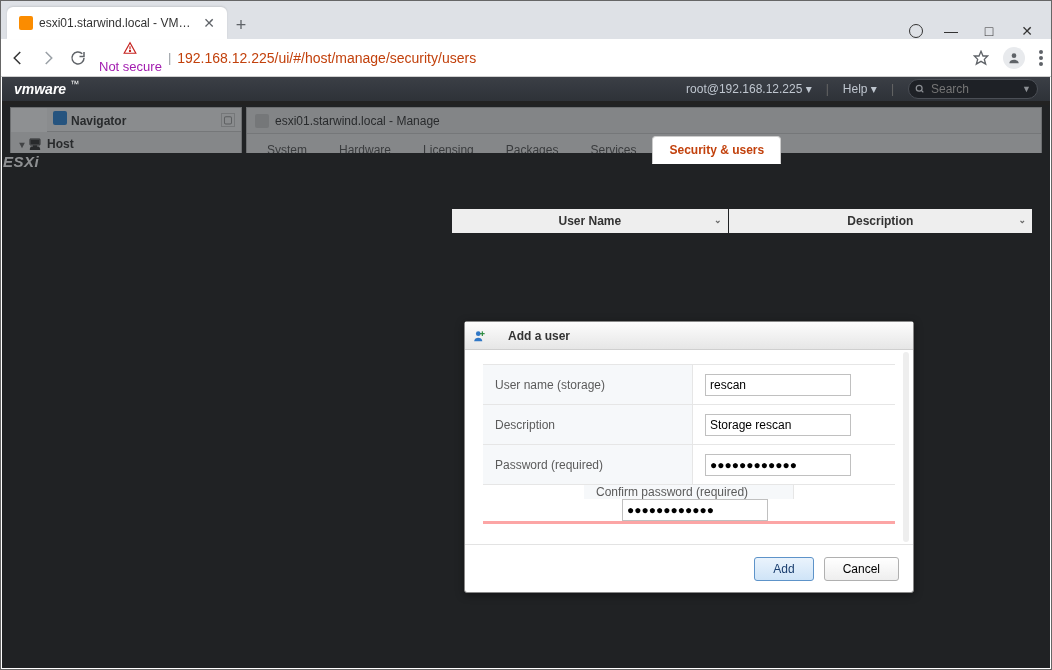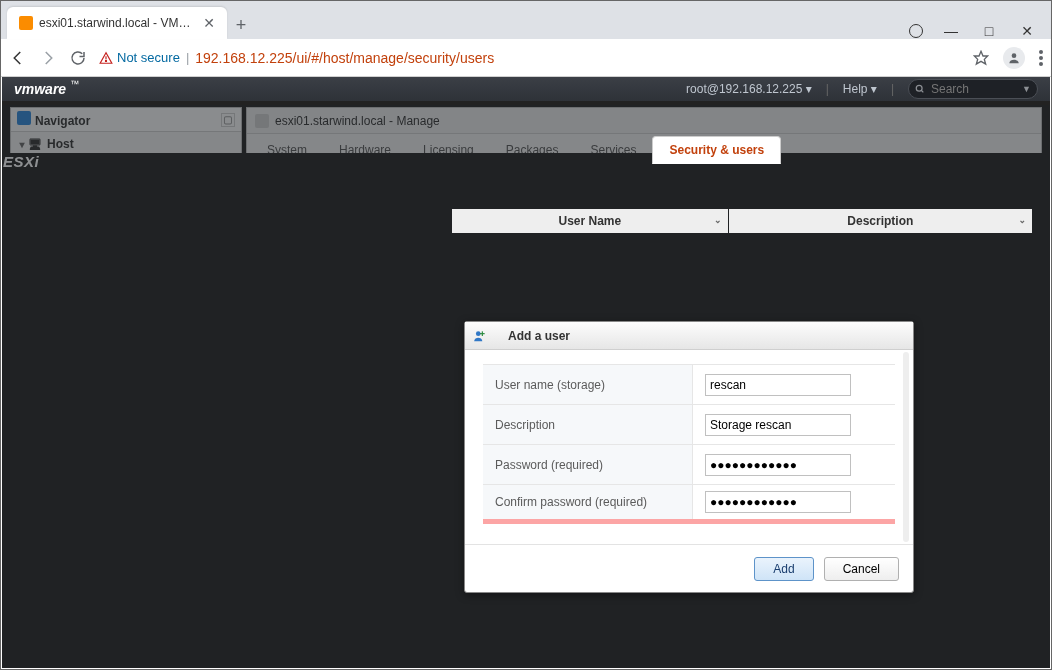--- a/index.html
+++ b/index.html
@@ -14,40 +14,40 @@
   .tab .close { color:#5f6368; font-size:14px; }
   .newtab { width:28px; height:28px; display:flex; align-items:center; justify-content:center; color:#5f6368; font-size:18px;}
   .winctrls { margin-left:auto; display:flex; align-items:center; gap:18px; padding-right:8px; color:#333; font-size:14px;}
   .winctrls .dot { width:14px; height:14px; border:1px solid #333; border-radius:50%;}
   .winctrls span { width:20px; text-align:center;}
 
   .addrbar { height:38px; background:#fff; border-bottom:1px solid #d0d0d0; display:flex; align-items:center; padding:0 8px; gap:12px; }
   .addrbar .nav { color:#5f6368; }
   .addrbar .arrow-left { color:#333; }
   .addrbar .url-region { flex:1; display:flex; align-items:center; gap:6px; }
-  .not-secure { color:#0369a1; font-size:13px; display:flex; align-items:center; gap:4px;}
+  .not-secure { color:#a21caf; font-size:13px; display:flex; align-items:center; gap:4px;flex-direction:column;}
   .url-sep { color:#9aa0a6; }
   .url { color:#c2410c; font-size:14px;}
   .right-icons { display:flex; align-items:center; gap:14px; color:#5f6368; }
   .right-icons .profile { width:22px; height:22px; border-radius:50%; background:#e8eaed; display:flex; align-items:center; justify-content:center; color:#5f6368;}
 
   
   .esxi { position:absolute; left:1px; right:1px; top:76px; bottom:1px; background:#222; }
   .top-strip { height:24px; background:linear-gradient(#3b3f46,#2e3238); display:flex; align-items:center; padding:0 12px; color:#fff; }
   .brand { display:flex; align-items:center; gap:4px; font-style:italic;}
   .brand .vmware { font-weight:bold; font-size:14px;}
   .brand .esxi { font-size:15px; font-weight:bold; letter-spacing:.5px;}
   .top-right { margin-left:auto; display:flex; align-items:center; gap:14px; color:#bfc6cf; font-size:12px;}
   .top-right .sep { color:#666;}
   .global-search { background:#1e2126; border:1px solid #4b4f56; height:20px; border-radius:10px; width:130px; display:flex; align-items:center; padding:0 6px; gap:4px; color:#8c8f94;}
   .global-search input { border:none; background:transparent; width:80px; color:#8c8f94; font-size:12px; outline:none;}
 
   .workarea { display:flex; height:calc(100% - 28px - 28px); }
   .sidebar { width:232px; background:#fff; border:1px solid #bbb; margin:6px 4px 4px 8px; }
-  .side-title { display:flex; align-items:center; justify-content:space-between; height:24px; padding:0 6px; border-bottom:1px solid #ccc; font-size:12px; font-weight:bold; background:#f7f7f7; }
+  .side-title { display:flex; align-items:center; justify-content:space-between; height:24px; padding:0 6px; border-bottom:1px solid #ccc; font-size:12px; font-weight:bold; background:#f7f7f7;margin-left:36px; }
   .side-title .icn { width:14px; height:14px; background:#2f87d8; border-radius:2px; margin-right:4px; display:inline-block;}
   .side-title-right { color:#9a9a9a; width:14px; height:14px; border:1px solid #ccc; display:flex; align-items:center; justify-content:center; font-size:10px;}
   .tree { padding:0; }
   .tree-row { display:flex; align-items:center; height:24px; padding:0 6px; color:#333; font-size:12px; cursor:pointer;}
   .tree-row.sel { background:#1c3f5e !important; color:#fff;}
   .tree-row .ind { width:12px; display:inline-block;}
   .tree-row .arrow { width:10px; color:#666; font-size:10px; text-align:center;}
   .tree-row .arrow.down::before { content:"▾"; }
   .tree-row .arrow.right::before { content:"▸"; }
   .tree-row .ic { width:16px; height:14px; margin-right:4px; display:flex; align-items:center; justify-content:center; font-size:11px;}
@@ -83,21 +83,21 @@
   .taskbar .ic { width:14px; height:14px; border:1px solid #8aa; background:#cfe9e9; border-radius:2px;}
   .taskbar .chev { margin-left:auto; color:#666;}
 
   
   .overlay { position:absolute; left:0; right:0; top:28px; bottom:0; background:rgba(30,33,38,.5);}
   .dialog { position:absolute; left:462px; top:244px; width:450px; background:#fff; border:1px solid #888; border-radius:3px; box-shadow:0 2px 8px rgba(0,0,0,.4);}
   .dialog-title { height:28px; background:linear-gradient(#fdfdfd,#e6e6e6); border-bottom:1px solid #cfcfcf; display:flex; align-items:center; padding:0 8px; gap:21px; font-size:12px; font-weight:bold;}
   .dialog-title .dic { width:14px; height:14px; display:flex; align-items:center; justify-content:center; color:#2b8a3e;}
   .dialog-body { padding:14px 18px 0 18px;}
   .form-row { display:flex; align-items:center; border-top:1px solid #e6e6e6; height:40px;}
-  .form-row:last-child { border-bottom:5px solid #fca5a5;}
+  .form-row:last-child { border-bottom:3px solid #fca5a5;flex-direction:column;}
   .form-row .lbl { width:210px; font-size:12px; color:#5b5b5b; padding-left:12px; background:#f6f8fa; height:100%; display:flex; align-items:center; border-right:1px solid #e6e6e6;}
   .form-row .fld { padding-left:12px;}
   .form-row .fld input { border:1px solid #c0c0c0; height:22px; width:146px; padding:0 4px; font-size:12px;}
   .dialog-footer { height:48px; display:flex; align-items:center; justify-content:flex-end; gap:10px; padding:0 14px; border-top:1px solid #e3e3e3; margin-top:20px;}
   .btn { border:1px solid #b0b0b0; background:linear-gradient(#fff,#eee); height:24px; padding:0 18px; border-radius:3px; font-size:12px; cursor:pointer;}
   .btn.primary { border:1px solid #5d93c9; background:linear-gradient(#eaf3fc,#cfe4f7); color:#1a3e6f;}
   .dialog-right-pad { position:absolute; right:4px; top:30px; bottom:50px; width:6px; background:#eee; border-radius:3px;}
 
   svg { display:block; }
 </style>

